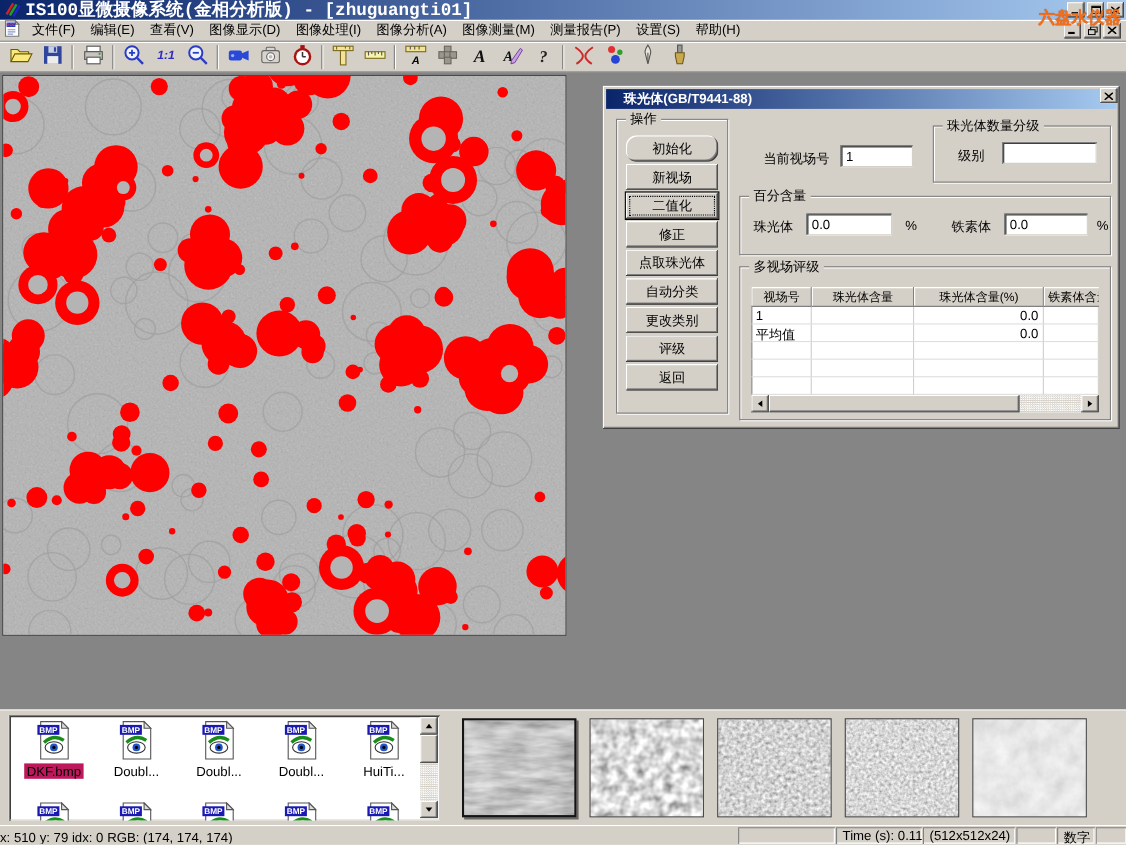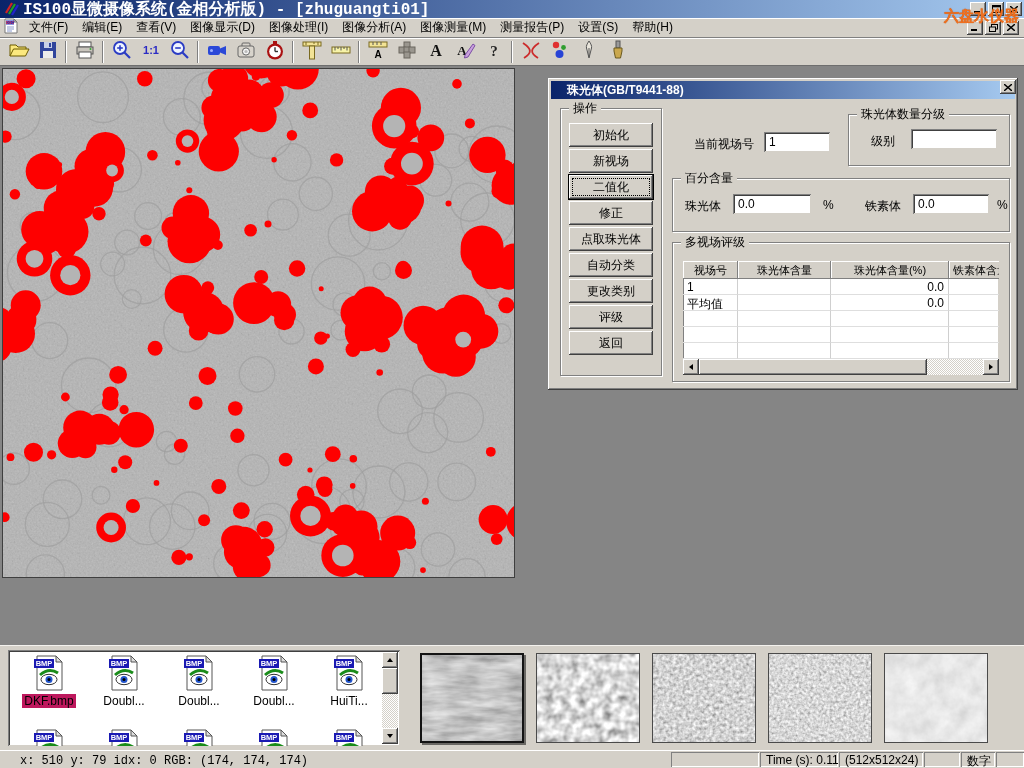--- a/index.html
+++ b/index.html
@@ -21,21 +21,21 @@
   
   .menubar { position:absolute; left:0; top:18px; width:1024px; height:20px; background:#d4d0c8;
     display:flex; align-items:center; padding:0 3px; box-shadow: inset 0 1px 0 #fff; border-bottom:1px solid #808080; }
   .menu-item { padding:2px 7px; white-space:nowrap; }
   .childbtns { margin-left:auto; display:flex; gap:2px; margin-right:2px; }
   .cbtn { width:16px; height:14px; display:flex; align-items:center; justify-content:center; }
 
   
   .toolbar { position:absolute; left:0; top:38px; width:1024px; height:28px; background:#d4d0c8;
     display:flex; align-items:center; padding:1px 4px; box-shadow: inset 0 1px 0 #fff; border-bottom:1px solid #6e6e6e; }
-  .tbtn { width:29px; height:25px; display:flex; align-items:flex-start; justify-content:center; }
+  .tbtn { width:29px; height:25px; display:flex; align-items:flex-start; justify-content:center;font-style:italic; }
   .tsep { width:2px; height:22px; border-left:1px solid #808080; border-right:1px solid #fff; margin:0 3px; }
 
   
   .mdi { position:absolute; left:0; top:66px; width:1024px; height:579px; background:#858585; }
   .micrograph { position:absolute; left:2px; top:2px; width:513px; height:510px; border:1px solid #3f3f3f; background:#b4b4b4; }
   .micrograph svg { display:block; }
 
   
   .dialog { position:absolute; left:548px; top:12px; width:470px; height:312px; background:#d4d0c8; }
   .dlg-title { position:absolute; left:3px; top:3px; right:3px; height:18px;
@@ -83,21 +83,21 @@
   .vsb .sbtn { position:absolute; left:0; }
   .thumb { position:absolute; top:7px; width:104px; height:90px; border:1px solid #4a4a4a; background:#999; }
   .thumb.sel { border:2px solid #141414; box-shadow:2px 2px 0 rgba(0,0,0,0.5); }
   .thumb svg { display:block; }
 
   
   .statusbar { position:absolute; left:0; top:750px; width:1024px; height:18px; background:#d4d0c8;
     border-top:1px solid #fff; display:flex; align-items:stretch; }
   .sp { box-shadow: inset 1px 1px 0 #808080, inset -1px -1px 0 #fff; margin:1px 1px 1px 0; padding:1px 6px 0 6px;
     font-size:12px; white-space:nowrap; overflow:hidden; }
-  .sp-left { flex:1; box-shadow:none; padding-left:20px; padding-top:2px;font-family:Liberation Mono, monospace; }
+  .sp-left { flex:1; box-shadow:none; padding-left:0; padding-top:2px; }
 
   .watermark { position:absolute; right:5px; top:7px; color:#f06f1e; font-weight:bold; font-size:15px;
     text-shadow:0 0 1px #b34a00; z-index:60; pointer-events:none; white-space:nowrap; }
 </style>
 </head>
 <body>
 
 <div class="screen">
 
   <div class="titlebar">
@@ -665,21 +665,21 @@
       </div>
       <div class="dlg-close btn3d">
           <svg width="8" height="7">
             <path d="M0 0 L8 7 M8 0 L0 7" stroke="#000" stroke-width="1.4"></path>
           </svg>
         </div>
 
       <div class="groupbox" style="left:12px; top:30px; width:102px; height:268px;">
         <span class="legend">操作</span>
         <div id="op-buttons">
-            <div class="opbtn btn3d" style="top: 14px;">初始化</div>
+            <div class="opbtn btn3d" style="top: 14px; border-radius: 10px;">初始化</div>
             <div class="opbtn btn3d" style="top: 40px;">新视场</div>
             <div class="opbtn btn3d default" style="top: 66px;">二值化</div>
             <div class="opbtn btn3d" style="top: 92px;">修正</div>
             <div class="opbtn btn3d" style="top: 118px;">点取珠光体</div>
             <div class="opbtn btn3d" style="top: 144px;">自动分类</div>
             <div class="opbtn btn3d" style="top: 170px;">更改类别</div>
             <div class="opbtn btn3d" style="top: 196px;">评级</div>
             <div class="opbtn btn3d" style="top: 222px;">返回</div>
           </div>
       </div>

